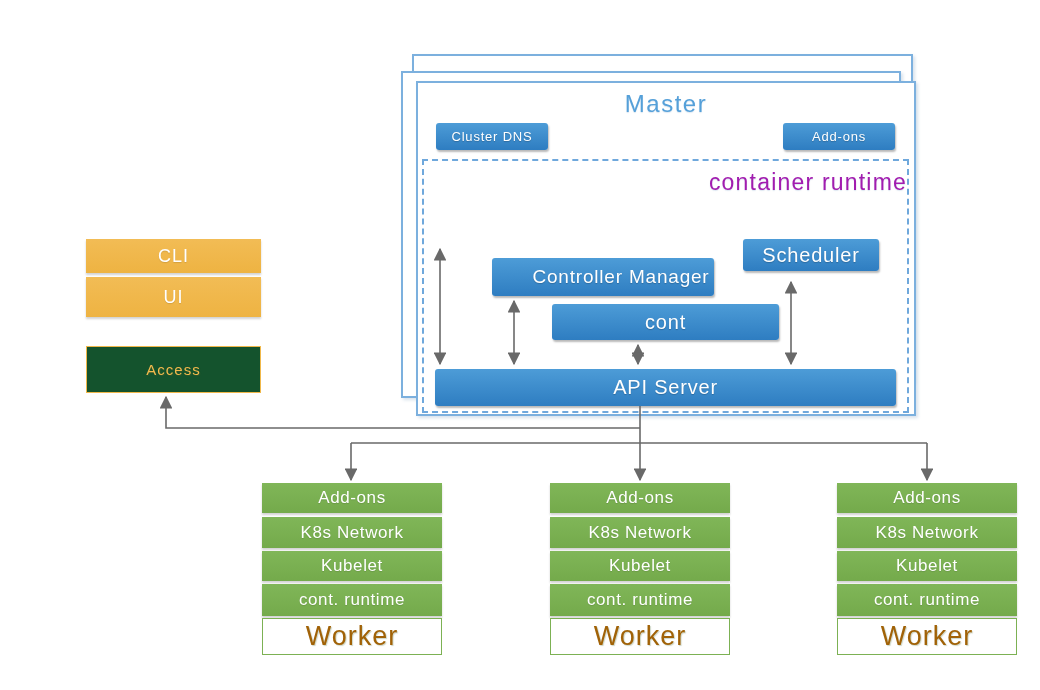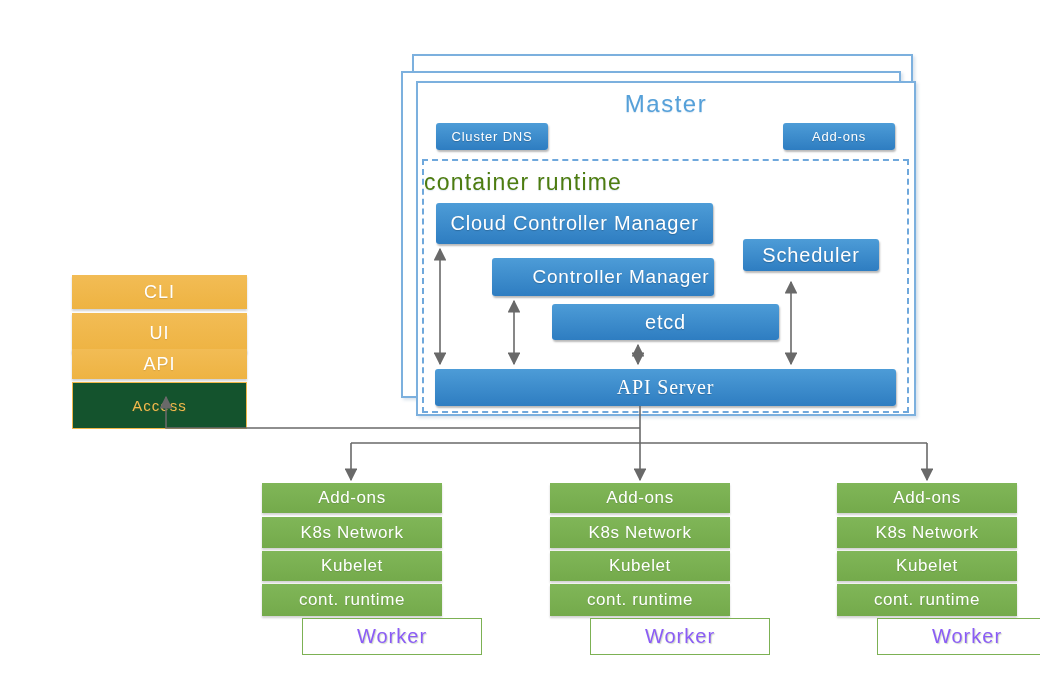--- a/index.html
+++ b/index.html
@@ -23,21 +23,21 @@
     border-radius:3px;color:#ffffff;display:flex;align-items:center;justify-content:center;
     box-shadow:1px 2px 2px rgba(0,0,0,0.28);letter-spacing:0.8px;
     text-shadow:0 1px 1px rgba(0,0,0,0.2);
   }
   .chip.small{font-size:13px;}
   .chip.big{font-size:20px;}
   .dashed-box{
     border:2px dashed #6fa8dc;background:transparent;
   }
   .runtime-title{
-    width:100%;text-align:left;color:#4d7c0f;font-size:23px;letter-spacing:1.2px;
+    width:100%;text-align:right;color:#a21caf;font-size:23px;letter-spacing:1.2px;
     text-shadow:0 1px 1px rgba(120,160,200,0.25);
   }
 
   
   .orange-row{
     background:linear-gradient(180deg,#f2bc55 0%,#eeb342 100%);
     color:#ffffff;display:flex;align-items:center;justify-content:center;
     font-size:18px;letter-spacing:1px;box-shadow:0 2px 2px rgba(0,0,0,0.18);
     text-shadow:0 1px 1px rgba(0,0,0,0.12);
   }
@@ -51,23 +51,22 @@
   
   .green-row{
     background:linear-gradient(180deg,#80b658 0%,#74aa4b 100%);
     color:#ffffff;display:flex;align-items:center;justify-content:center;
     font-size:17px;letter-spacing:0.6px;box-shadow:0 2px 2px rgba(0,0,0,0.18);
     text-shadow:0 1px 1px rgba(0,0,0,0.12);
   }
   .worker-label-box{
     background:#ffffff;border:1.5px solid #7cb153;
     display:flex;align-items:center;justify-content:center;
-    color:#8b5cf6;font-size:20px;letter-spacing:1px;
+    color:#a16207;font-size:27px;letter-spacing:1px;
     text-shadow:1px 1px 1px rgba(60,90,30,0.25);
-    margin-left:40px;
   }
 
   svg.overlay{position:absolute;left:0;top:0;pointer-events:none;}
 </style>
 </head>
 <body>
 
 <div id="stage">
 
   <div class="abs page" style="left:412px;top:54px;width:501px;height:328px;"></div>
@@ -78,36 +77,34 @@
     <div class="abs master-title" style="left:0;top:7px;">Master</div>
 
     <div class="abs chip small" style="left:18px;top:40px;width:112px;height:27px;">Cluster DNS</div>
 
     <div class="abs chip small" style="left:365px;top:40px;width:112px;height:27px;">Add-ons</div>
 
     <div class="abs dashed-box" style="left:4px;top:76px;width:487px;height:254px;">
 
       <div class="abs runtime-title" style="left:0;top:8px;">container runtime</div>
 
-      <div class="abs chip big" style="left:12px;top:42px;width:277px;height:41px;">Cloud Controller Manager</div>
 
       <div class="abs chip big" style="left:68px;top:97px;width:222px;height:38px;font-size:19px;padding-left:36px;">Controller Manager</div>
 
       <div class="abs chip big" style="left:319px;top:78px;width:136px;height:32px;">Scheduler</div>
 
-      <div class="abs chip big" style="left:128px;top:143px;width:227px;height:36px;">etcd</div>
+      <div class="abs chip big" style="left:128px;top:143px;width:227px;height:36px;">cont</div>
 
-      <div class="abs chip big" style="left:11px;top:208px;width:461px;height:37px;font-family:Liberation Serif, serif;">API Server</div>
+      <div class="abs chip big" style="left:11px;top:208px;width:461px;height:37px;">API Server</div>
     </div>
   </div>
 
-  <div class="abs" style="left:72px;top:239px;width:175px;height:154px;margin-top:36px;">
+  <div class="abs" style="left:86px;top:239px;width:175px;height:154px;">
     <div class="abs orange-row" style="left:0;top:0;width:175px;height:34px;">CLI</div>
     <div class="abs orange-row" style="left:0;top:38px;width:175px;height:40px;">UI</div>
-    <div class="abs orange-row" style="left:0;top:74px;width:175px;height:30px;">API</div>
     <div class="abs access-label-box" style="left:0;top:107px;width:175px;height:47px;">Access</div>
   </div>
 
   <div class="abs" style="left:262px;top:483px;width:180px;height:172px;">
     <div class="abs green-row" style="left:0;top:0;width:180px;height:30px;">Add-ons</div>
     <div class="abs green-row" style="left:0;top:34px;width:180px;height:31px;">K8s Network</div>
     <div class="abs green-row" style="left:0;top:68px;width:180px;height:30px;">Kubelet</div>
     <div class="abs green-row" style="left:0;top:101px;width:180px;height:32px;">cont. runtime</div>
     <div class="abs worker-label-box" style="left:0;top:135px;width:180px;height:37px;">Worker</div>
   </div>

